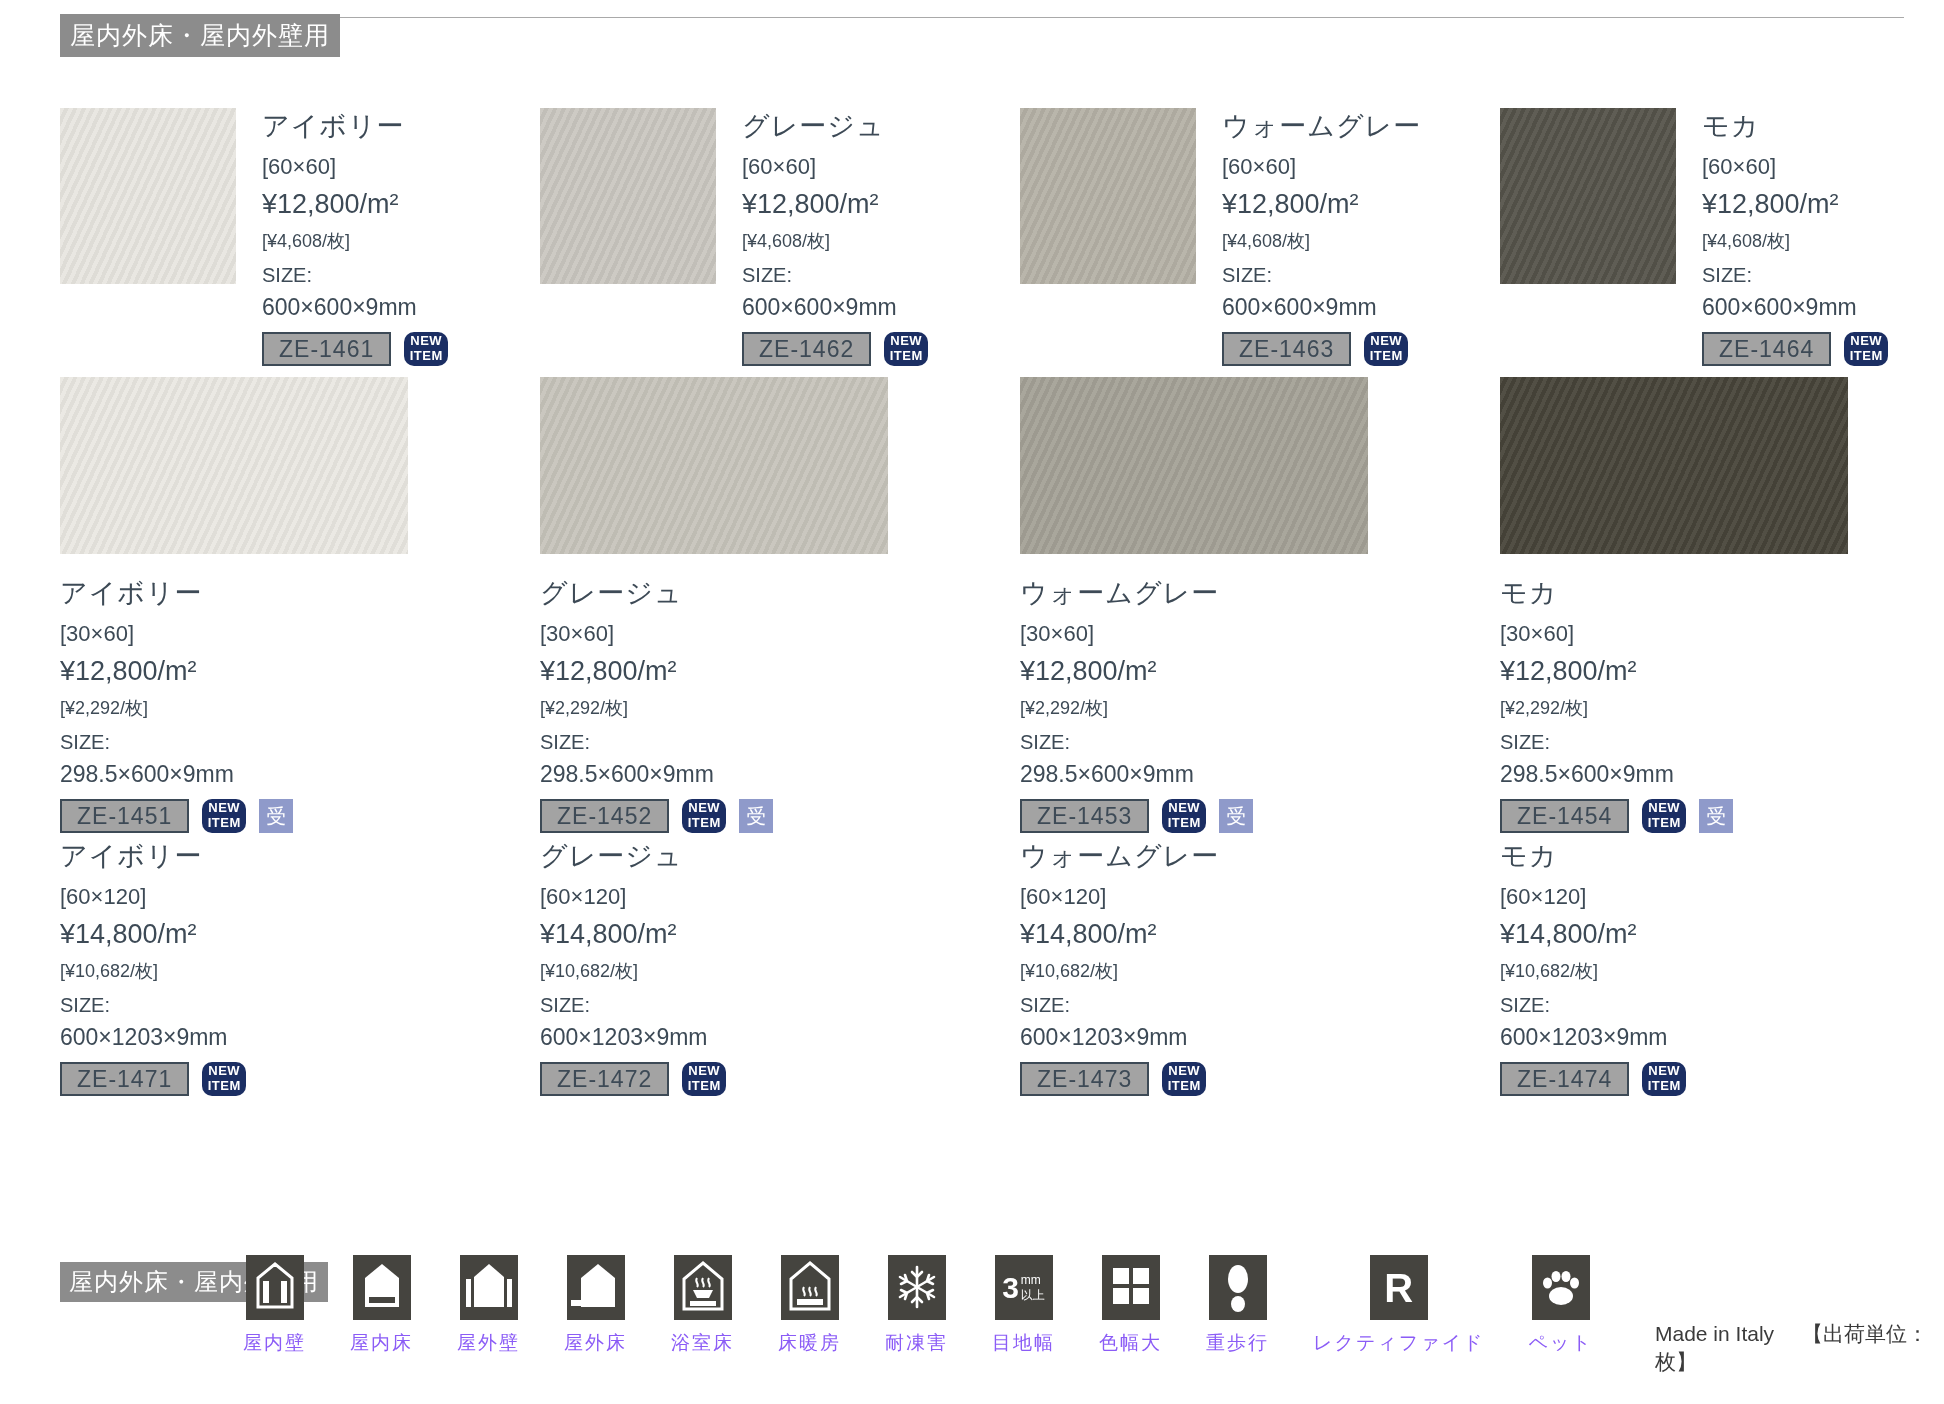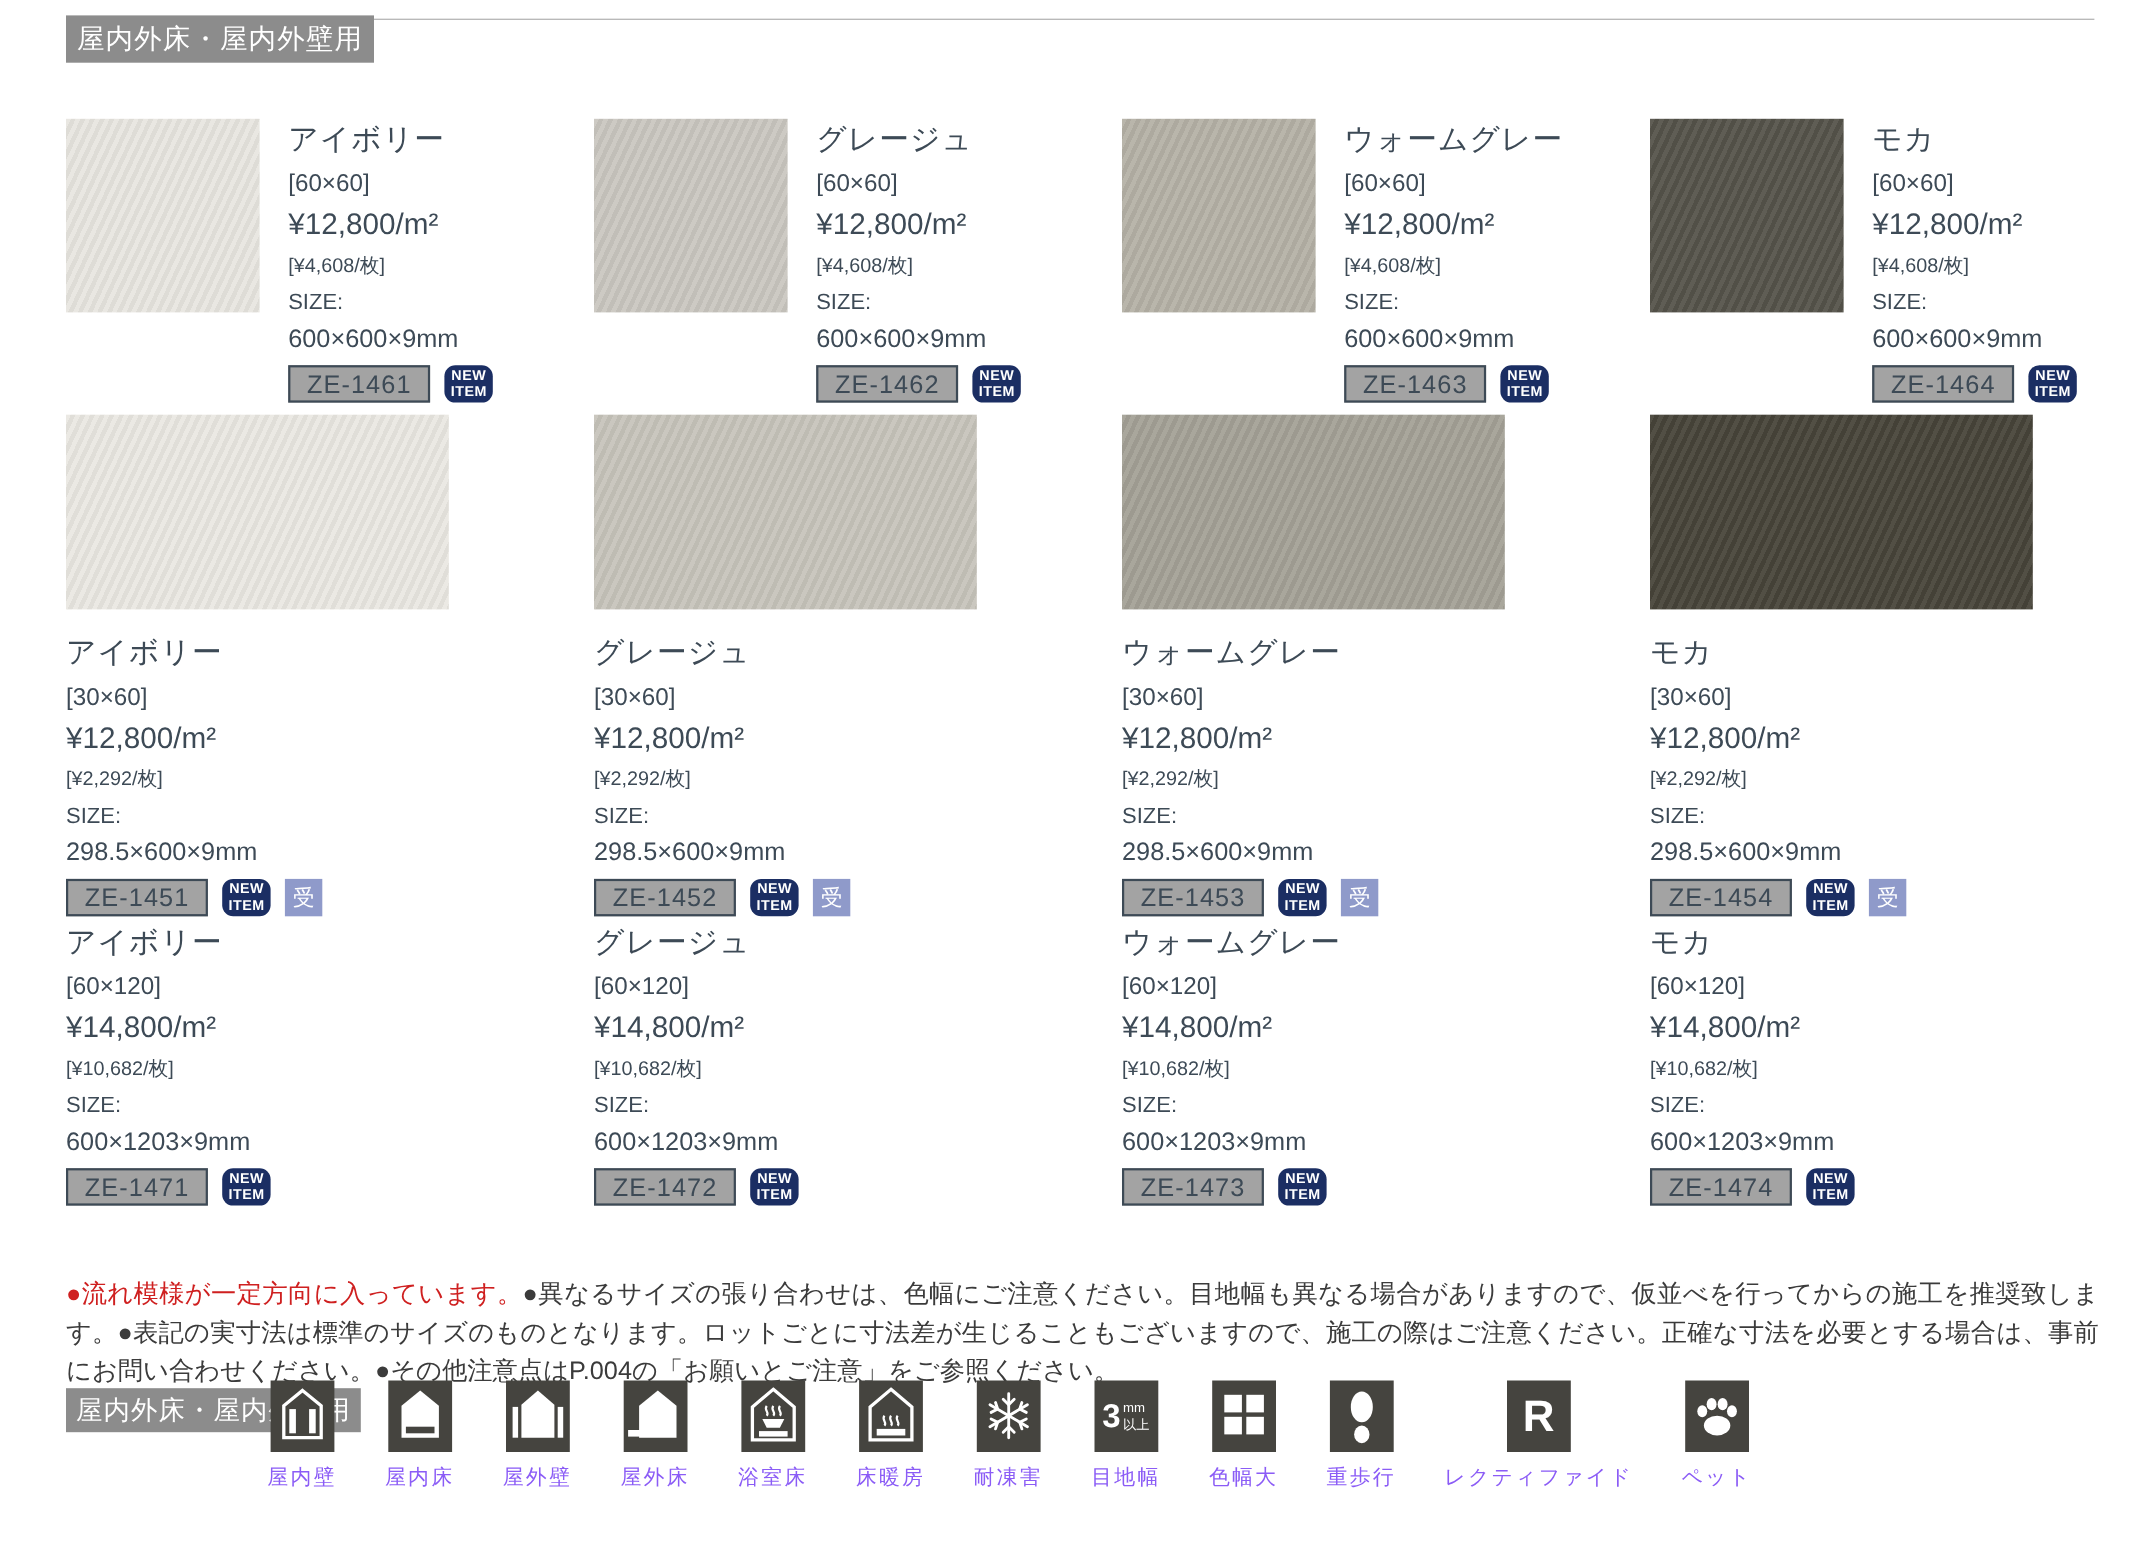--- a/index.html
+++ b/index.html
@@ -288,21 +288,20 @@
       <div class="code-row">
         <span class="code-box">ZE-1474</span>
         <span class="badge-new">
             <span>NEW</span>
             <span>ITEM</span>
           </span>
       </div>
     </div>
   </div>
 
-  <p class="notes"><span class="red">●流れ模様が一定方向に入っています。</span><span>●異なるサイズの張り合わせは、色幅にご注意ください。目地幅も異なる場合がありますので、仮並べを行ってからの施工を推奨致します。●表記の実寸法は標準のサイズのものとなります。ロットごとに寸法差が生じることもございますので、施工の際はご注意ください。正確な寸法を必要とする場合は、事前にお問い合わせください。●その他注意点はP.004の「お願いとご注意」をご参照ください。</span></p>
 
   <div class="footer-label">屋内外床・屋内外壁用</div>
 
   <div class="icon-grid">
 
     <div class="icon-cell">
       <div class="icon-sq">
         <svg width="58" height="65" viewBox="0 0 58 65">
             <polygon points="29,9 46,23 46,52 12,52 12,23" fill="none" stroke="#fff" stroke-width="3"></polygon>
             <rect x="17" y="26" width="6" height="22" fill="#fff"></rect>
@@ -447,14 +446,15 @@
               <ellipse cx="34" cy="21.5" rx="4.5" ry="5.5"></ellipse>
               <ellipse cx="42.5" cy="28" rx="4.5" ry="5.5"></ellipse>
             </g>
           </svg>
       </div>
       <div class="icon-label">ペット</div>
     </div>
 
   </div>
 
+  <div class="made-in"><span>Made in Italy</span><span class="unit">【出荷単位：枚】</span></div>
 
 </div>
 
 </body></html>

